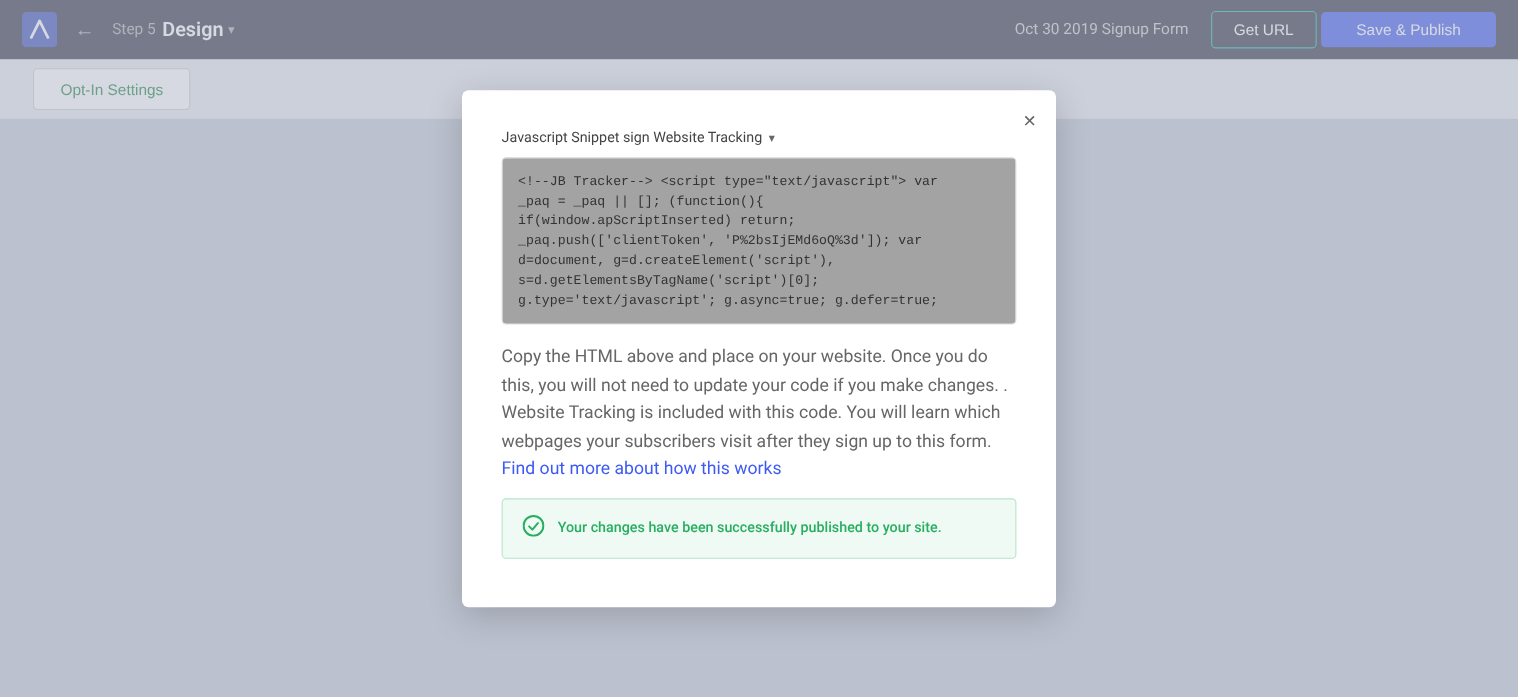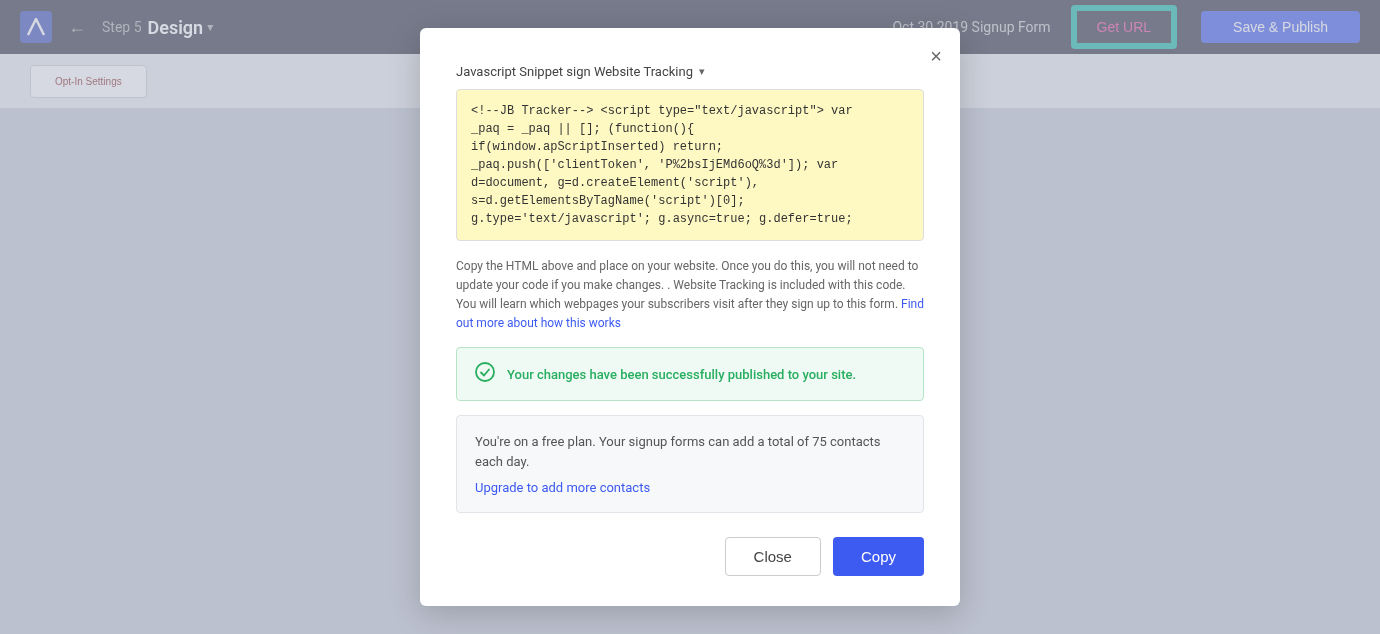--- a/index.html
+++ b/index.html
@@ -57,27 +57,27 @@
       font-size: 12px;
     }
     .top-nav-spacer { flex: 1; }
     .top-nav-title {
       color: #ccc;
       font-size: 14px;
       margin-right: 20px;
     }
     .btn-get-url {
       background: transparent;
-      border: 6px solid #14b8a6;
-      color: #ec4899;
+      border: 1px solid #14b8a6;
+      color: #ffffff;
       padding: 8px 20px;
       border-radius: 4px;
       font-size: 14px;
       cursor: pointer;
-      margin-right: 24px;
+      margin-right: 4px;
     }
     .btn-save-publish {
       background: #3d5af1;
       border: none;
       color: #fff;
       padding: 8px 32px;
       border-radius: 4px;
       font-size: 14px;
       cursor: pointer;
     }
@@ -89,24 +89,24 @@
       height: 54px;
       background: #e8eaf0;
       display: flex;
       align-items: center;
       padding: 0 30px;
       z-index: 1;
     }
     .btn-opt-in {
       background: #fff;
       border: 1px solid #ccc;
-      color: #7f1d1d;
+      color: #15803d;
       padding: 10px 24px;
       border-radius: 4px;
-      font-size: 10px;
+      font-size: 14px;
       cursor: pointer;
     }
 
     
     .modal-overlay {
       position: absolute;
       inset: 0;
       background: rgba(180, 185, 200, 0.55);
       display: flex;
       align-items: center;
@@ -155,36 +155,36 @@
     }
     .snippet-chevron {
       font-size: 11px;
       color: #666;
     }
 
     
     .code-area {
       width: 100%;
       height: 152px;
-      background: #fef9c3;
+      background: #a3a3a3;
       border: 1px solid #ddd;
       border-radius: 4px;
       padding: 12px 14px;
       font-family: 'Courier New', Courier, monospace;
       font-size: 12px;
       color: #333;
       resize: none;
       overflow-y: auto;
       line-height: 1.5;
       margin-bottom: 12px;
     }
 
     
     .code-description {
-      font-size: 12px;
+      font-size: 16px;
       color: #666;
       line-height: 1.6;
       margin-bottom: 14px;
     }
     .code-description a {
       color: #3d5af1;
       text-decoration: none;
     }
 
     
@@ -315,24 +315,16 @@
       <span class="success-icon">
         <svg width="20" height="20" viewBox="0 0 20 20" fill="none">
           <circle cx="10" cy="10" r="9" stroke="#27ae60" stroke-width="1.8" fill="none"></circle>
           <path d="M6 10.5 L9 13.5 L14 7.5" stroke="#27ae60" stroke-width="1.8" stroke-linecap="round" stroke-linejoin="round" fill="none"></path>
         </svg>
       </span>
       <span class="success-text">Your changes have been successfully published to your site.</span>
     </div>
 
     
-    <div class="info-box">
-      <p class="info-box-text">You're on a free plan. Your signup forms can add a total of 75 contacts each day.</p>
-      <a class="info-box-link">Upgrade to add more contacts</a>
-    </div>
-
-    
-    <div class="modal-footer">
-      <button class="btn-close">Close</button>
-      <button class="btn-copy">Copy</button>
-    </div>
+
+    
   </div>
 </div>
 
 </body></html>

